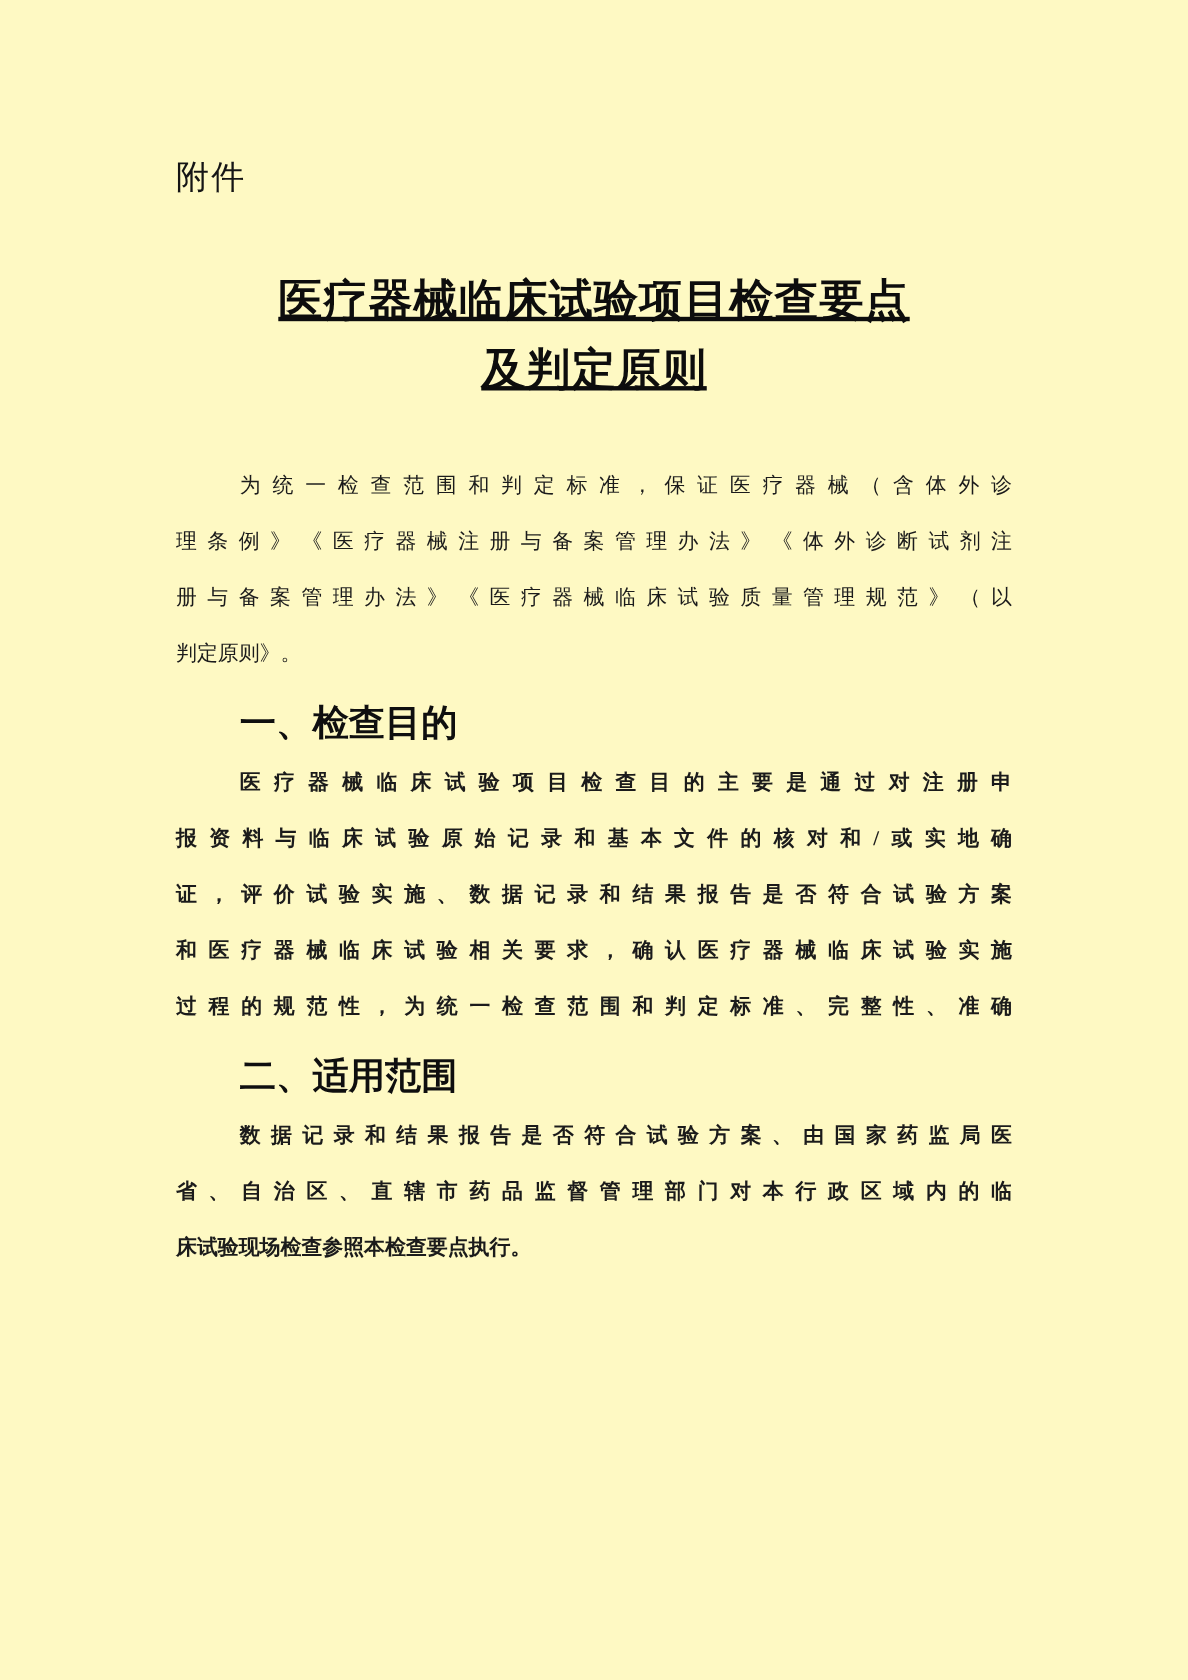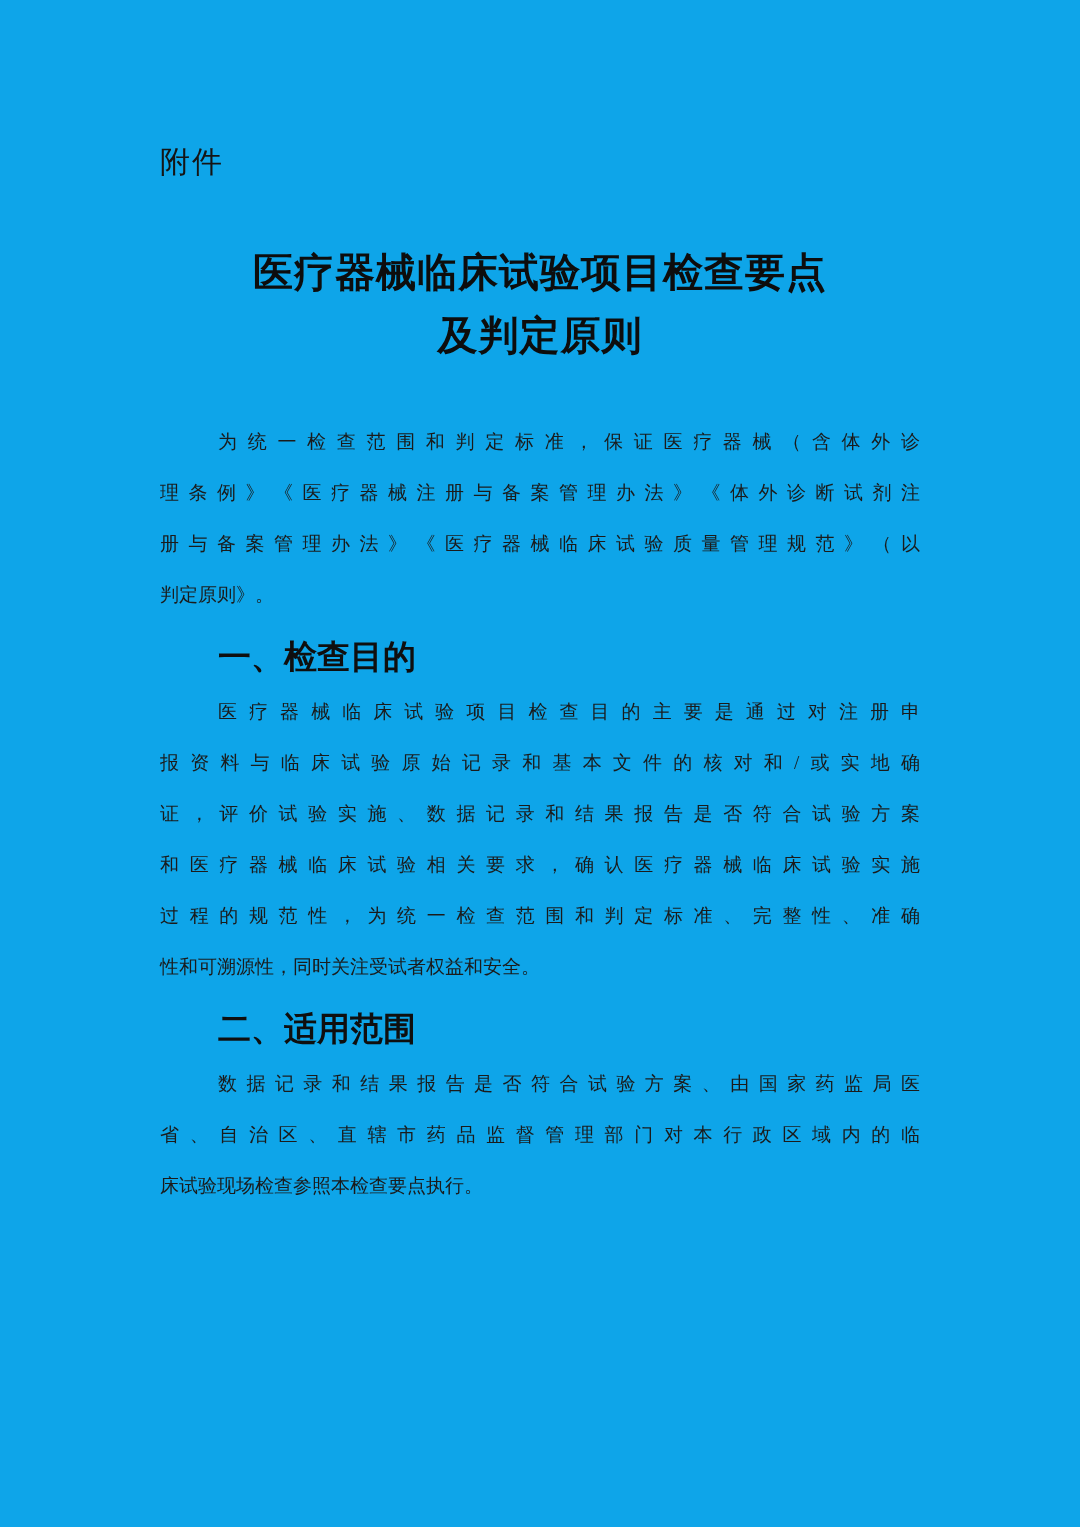--- a/index.html
+++ b/index.html
@@ -9,38 +9,39 @@
     background: #ffffff;
     font-family: "Liberation Serif", "DejaVu Serif", serif;
     color: #1b1b1b;
     overflow: hidden;
   }
   .page {
     box-sizing: border-box;
     width: 1080px;
     height: 1527px;
     padding: 145px 160px 0 160px;
-    background: #0ea5e9;
+    background: #fef9c3;
   }
   .attachment-label {
     font-family: "Liberation Sans", "DejaVu Sans", sans-serif;
     font-size: 30px;
     line-height: 34px;
     letter-spacing: 2px;
     color: #151515;
   }
   .doc-title {
     margin-top: 62px;
     text-align: center;
     font-weight: bold;
     font-size: 40px;
     line-height: 63px;
     letter-spacing: 1px;
     color: #0d0d0d;
     font-family: "Liberation Serif", "DejaVu Serif", serif;
+    text-decoration: underline;
   }
   .body-text { margin-top: 49px; }
   .para { margin: 0; }
   .line {
     font-size: 19px;
     line-height: 51px;
     height: 51px;
     text-align: justify;
     text-align-last: justify;
     text-justify: inter-character;
@@ -55,21 +56,21 @@
   .section-heading {
     font-family: "Liberation Sans", "DejaVu Sans", sans-serif;
     font-weight: bold;
     font-size: 33px;
     line-height: 51px;
     height: 51px;
     padding-left: 58px;
     margin-top: 11px;
     color: #0f0f0f;
   }
-  .para.after-heading { margin-top: 4px; }
+  .para.after-heading { margin-top: 4px; font-weight: bold; }
 </style>
 </head>
 <body>
 
 <div class="page">
 
   <div class="attachment-label">附件</div>
 
   <div class="doc-title">
     <div>医疗器械临床试验项目检查要点</div>
@@ -86,21 +87,20 @@
     </div>
 
     <div class="section-heading">一、检查目的</div>
 
     <div class="para after-heading">
       <div class="line first">医疗器械临床试验项目检查目的主要是通过对注册申</div>
       <div class="line">报资料与临床试验原始记录和基本文件的核对和/或实地确</div>
       <div class="line">证，评价试验实施、数据记录和结果报告是否符合试验方案</div>
       <div class="line">和医疗器械临床试验相关要求，确认医疗器械临床试验实施</div>
       <div class="line">过程的规范性，为统一检查范围和判定标准、完整性、准确</div>
-      <div class="line last">性和可溯源性，同时关注受试者权益和安全。</div>
     </div>
 
     <div class="section-heading">二、适用范围</div>
 
     <div class="para after-heading">
       <div class="line first">数据记录和结果报告是否符合试验方案、由国家药监局医</div>
       <div class="line">省、自治区、直辖市药品监督管理部门对本行政区域内的临</div>
       <div class="line last">床试验现场检查参照本检查要点执行。</div>
     </div>
 

